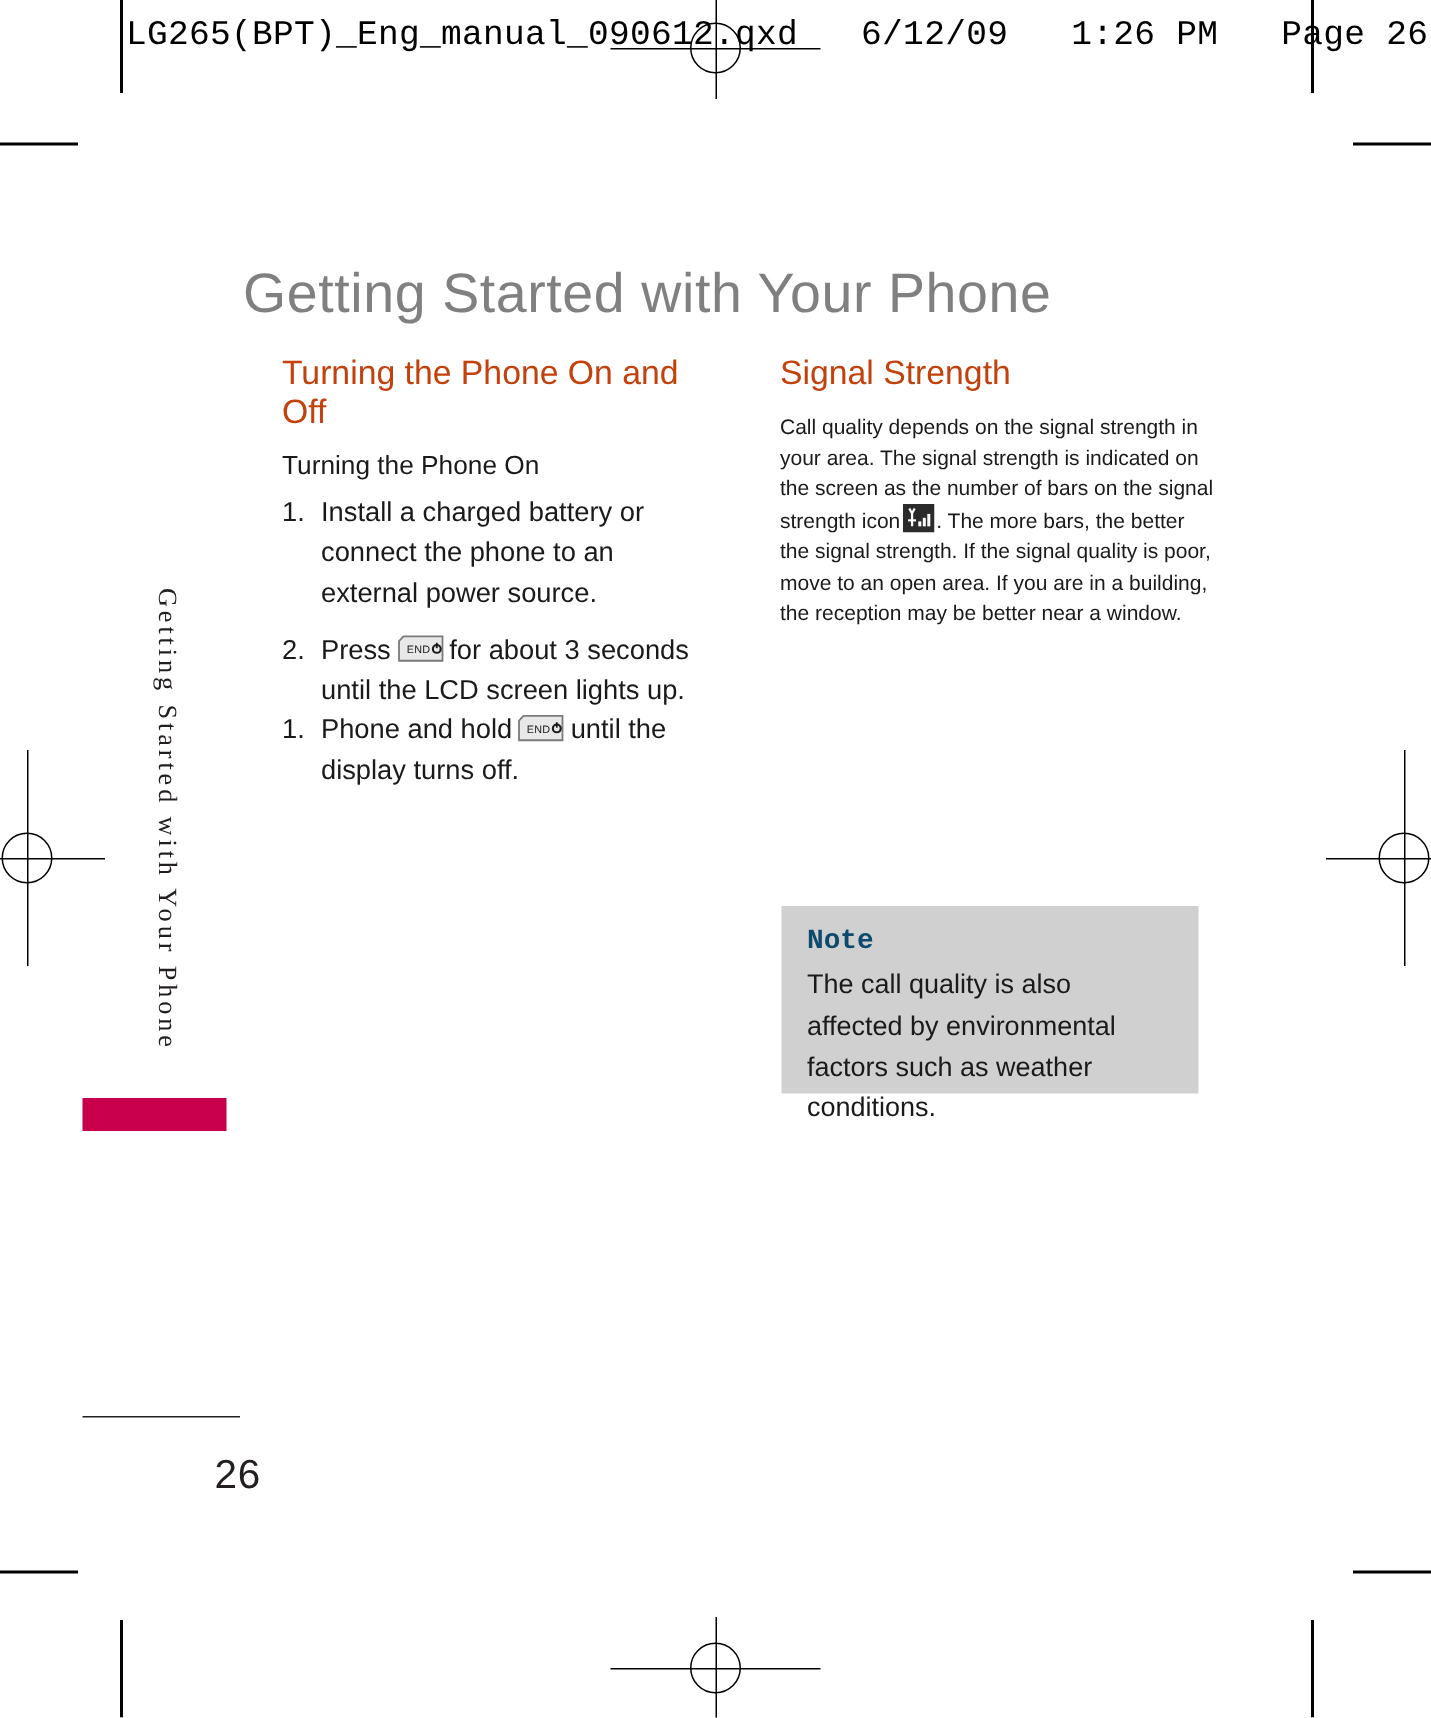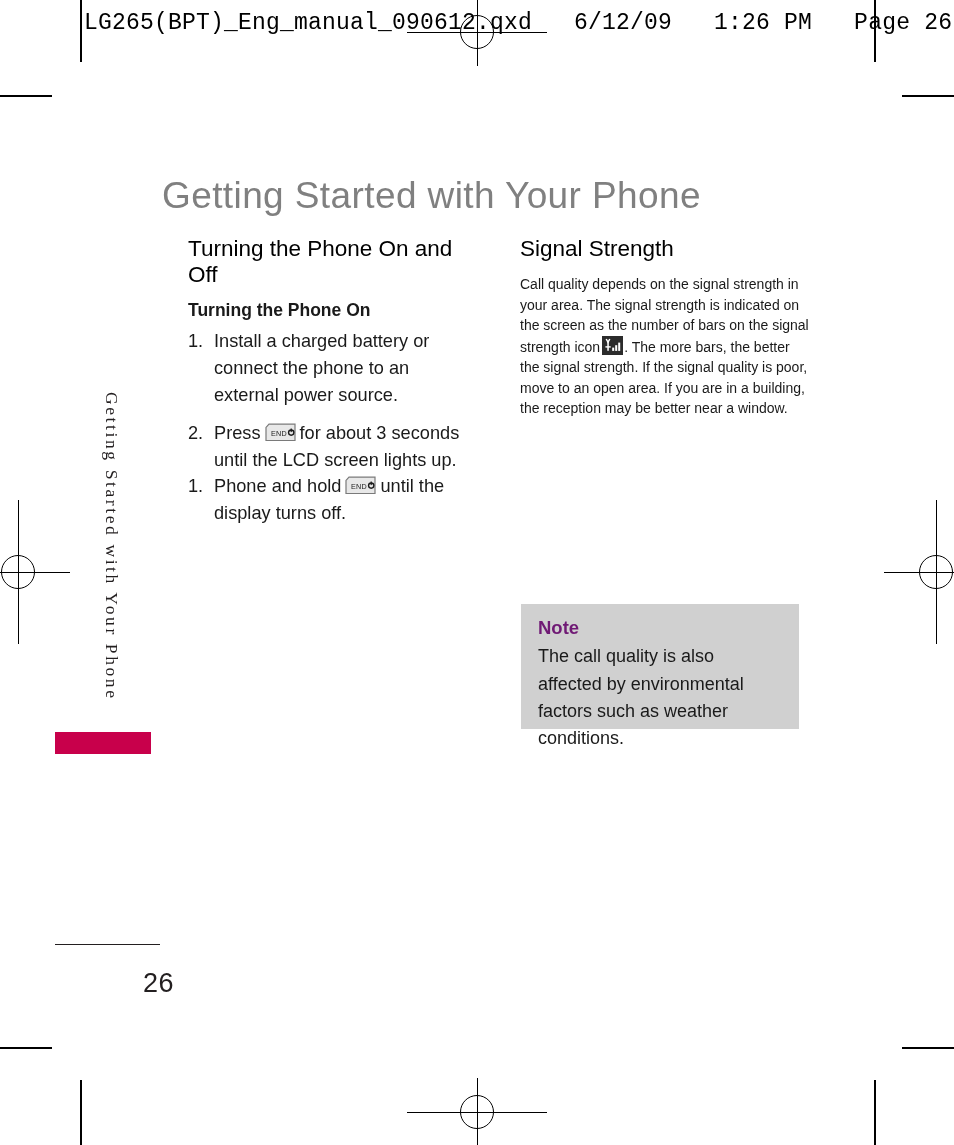--- a/index.html
+++ b/index.html
@@ -99,30 +99,30 @@
 
   
   .col {
     position: absolute;
     top: 236px;
   }
   .col-left  { left: 188px;  width: 286px; }
   .col-right { left: 520px;  width: 292px; }
 
   .sec-head {
-    color: #000000;
+    color: #c2410c;
     font-size: 22.5px;
     font-weight: 400;
     line-height: 1.16;
     margin: 0 0 12px 0;
   }
   .sub-head {
     color: #1a1a1a;
     font-size: 17.5px;
-    font-weight: bold;
+    font-weight: normal;
     line-height: 1.2;
     margin: 12px 0 7px 0;
   }
   .sub-head.first { margin-top: 6px; }
 
   .body-text {
     color: #1a1a1a;
     font-size: 14px;
     line-height: 1.465;
     margin: 0;
@@ -174,25 +174,26 @@
     position: absolute;
     left: 521px;
     top: 604px;
     width: 278px;
     height: 125px;
     background: #d0d0d0;
     box-sizing: border-box;
     padding: 13px 17px 0 17px;
   }
   .note-title {
-    color: #701a75;
+    color: #0c4a6e;
     font-size: 18.5px;
     font-weight: bold;
     margin: 0 0 4px 0;
     line-height: 1.2;
+    font-family: Liberation Mono, monospace;
   }
   .note-text {
     color: #1a1a1a;
     font-size: 18px;
     line-height: 1.52;
     margin: 0;
   }
 
   
   .footer-rule {

